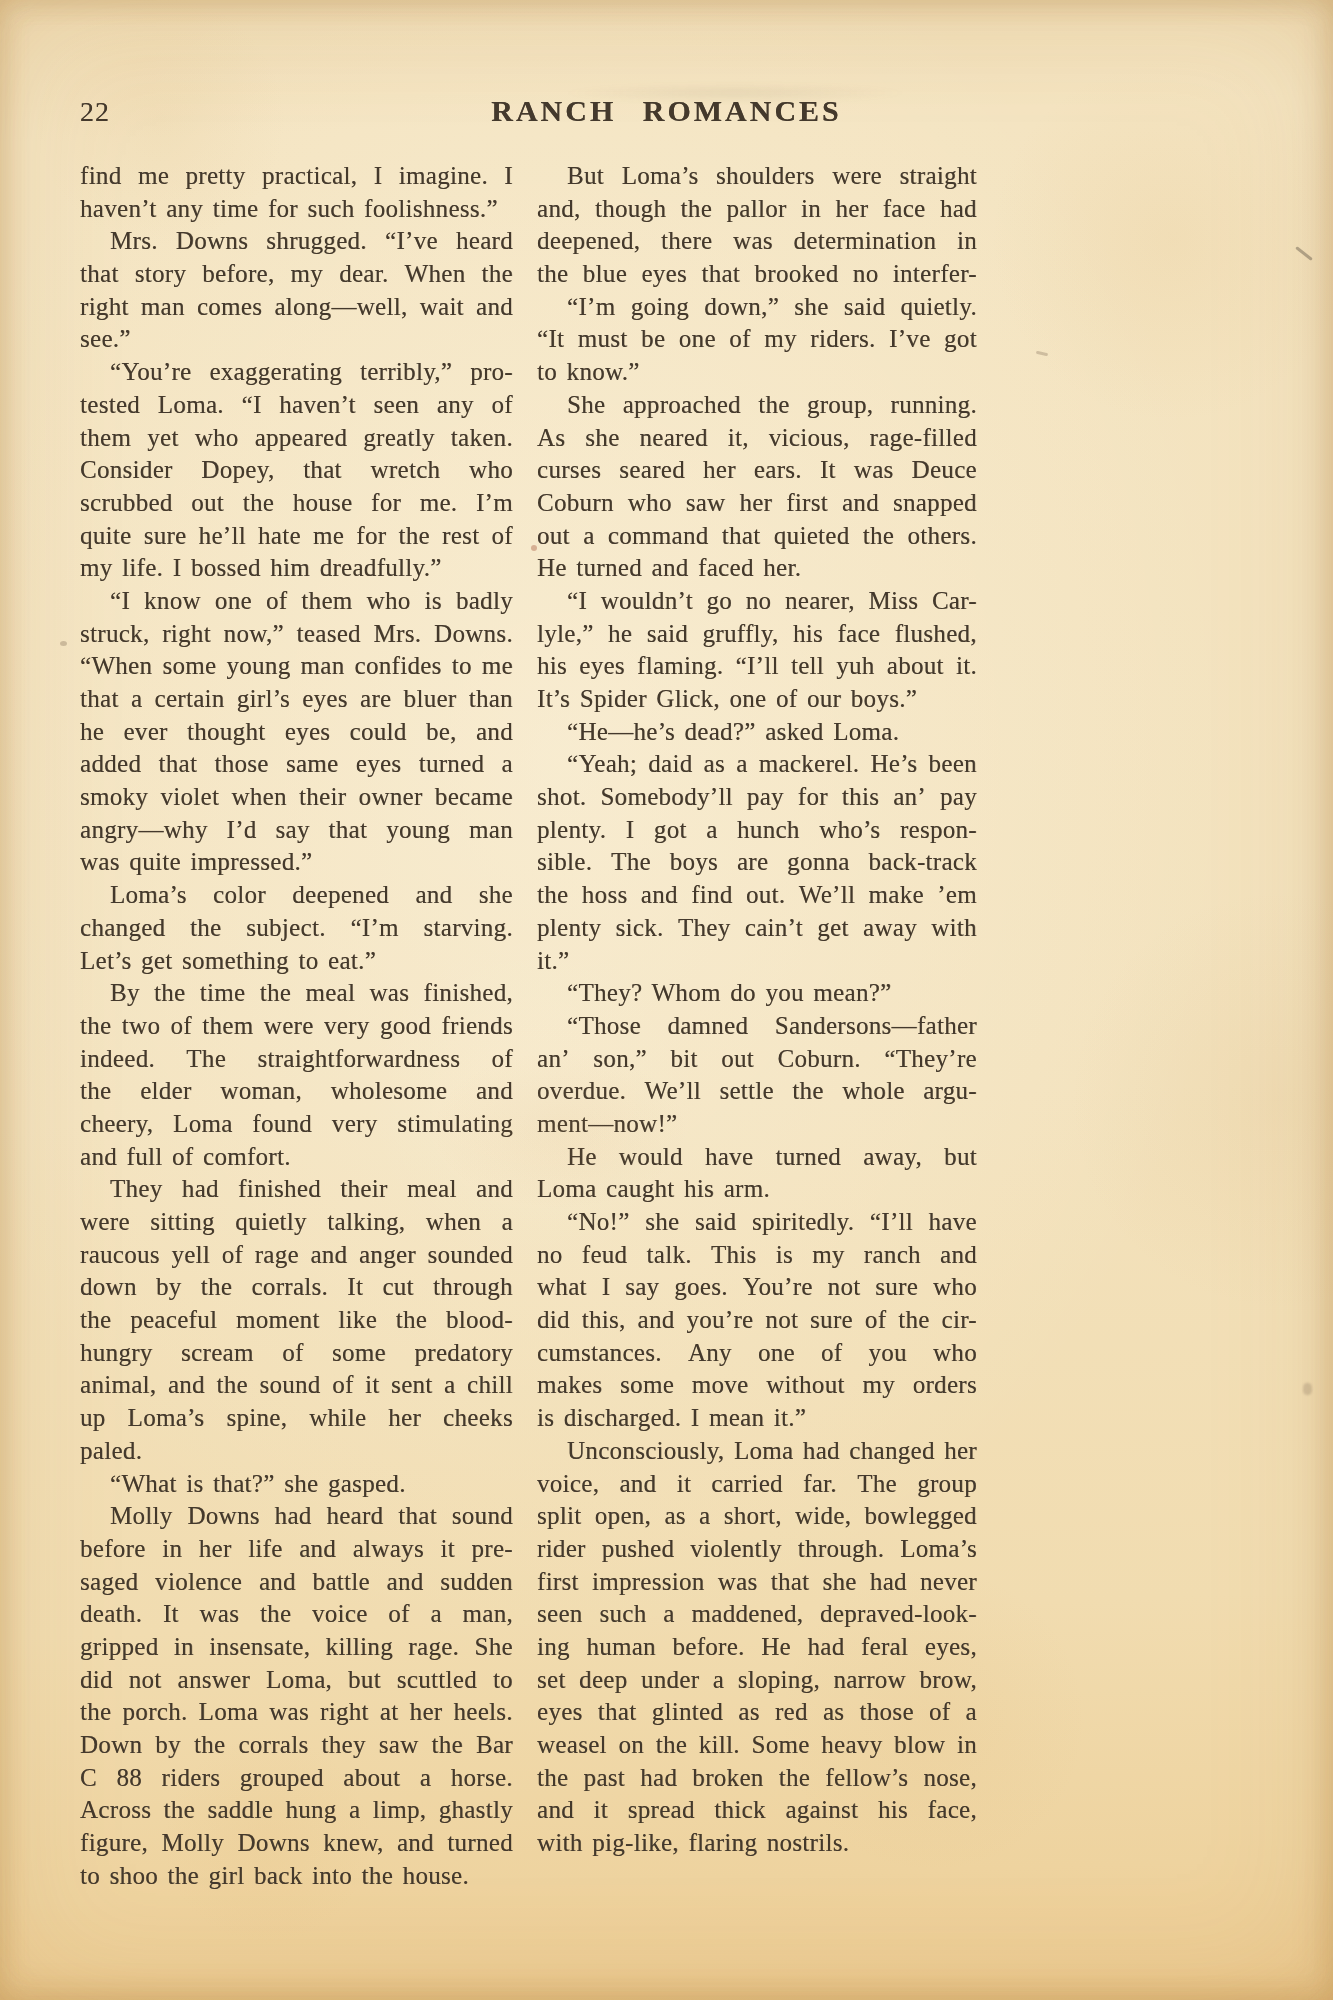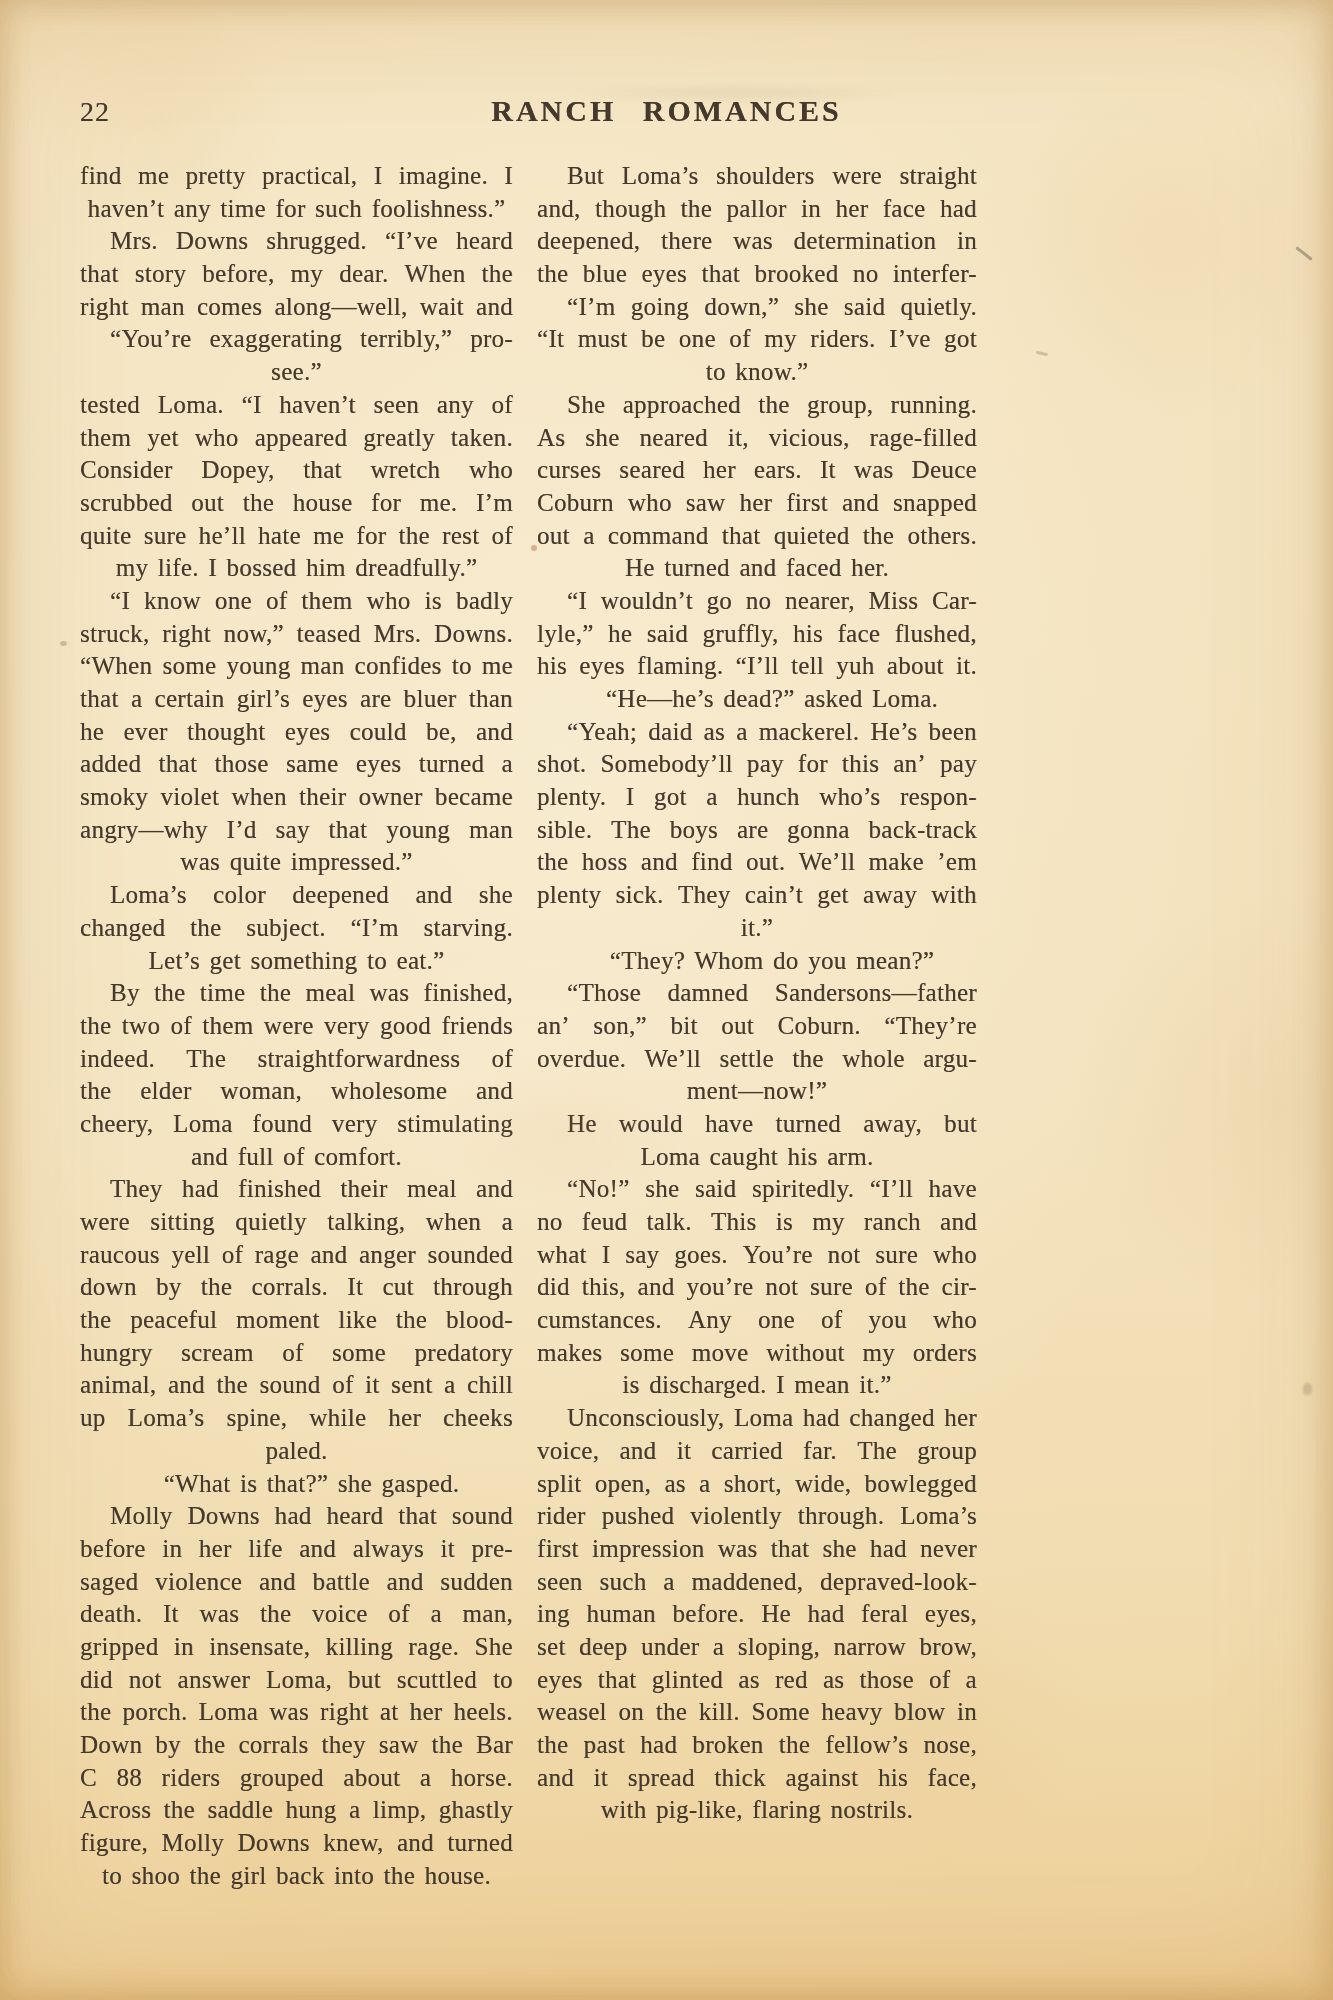--- a/index.html
+++ b/index.html
@@ -65,21 +65,21 @@
     font-size:25px;
     letter-spacing:0.3px;
     text-shadow:0.3px 0.3px 0.5px rgba(66,54,40,0.55);
   }
   .col-left{left:80px;width:433px;}
   .col-right{left:537px;width:440px;}
   .line{height:32.7px;line-height:32.7px;white-space:nowrap;}
   .line.just{display:flex;justify-content:space-between;white-space:normal;}
   .line.just span{white-space:pre;}
   .line.indent{padding-left:30px;}
-  .line.last{word-spacing:3px;text-align:center;}
+  .line.last{word-spacing:3px;}
   .speck{position:absolute;pointer-events:none;}
   .speck.s1{left:1294px;top:252px;width:20px;height:3px;background:rgba(100,88,74,0.45);transform:rotate(38deg);border-radius:2px;}
   .speck.s2{left:1036px;top:352px;width:12px;height:3px;background:rgba(120,100,78,0.30);transform:rotate(12deg);border-radius:2px;}
   .speck.s3{left:531px;top:545px;width:6px;height:6px;background:rgba(164,82,54,0.38);border-radius:50%;filter:blur(0.5px);}
   .speck.s4{left:60px;top:641px;width:7px;height:5px;background:rgba(120,100,78,0.32);border-radius:50%;filter:blur(0.5px);}
   .speck.s5{left:1303px;top:1383px;width:9px;height:12px;background:rgba(120,100,80,0.25);border-radius:40%;filter:blur(1px);}
   .stain{
     position:absolute;left:430px;top:1050px;width:260px;height:160px;
     background:radial-gradient(ellipse at 50% 50%, rgba(200,150,85,0.08), rgba(200,150,85,0) 70%);
     pointer-events:none;
@@ -122,27 +122,27 @@
         <span>the</span>
       </div>
       <div class="line just">
         <span>right</span>
         <span>man</span>
         <span>comes</span>
         <span>along—well,</span>
         <span>wait</span>
         <span>and</span>
       </div>
+      <div class="line last">see.”</div>
       <div class="line indent just">
         <span>“You’re</span>
         <span>exaggerating</span>
         <span>terribly,”</span>
         <span>pro-</span>
       </div>
-      <div class="line last">see.”</div>
       <div class="line just">
         <span>tested</span>
         <span>Loma.</span>
         <span>“I</span>
         <span>haven’t</span>
         <span>seen</span>
         <span>any</span>
         <span>of</span>
       </div>
       <div class="line just">
@@ -597,20 +597,21 @@
       <div class="line just">
         <span>his</span>
         <span>eyes</span>
         <span>flaming.</span>
         <span>“I’ll</span>
         <span>tell</span>
         <span>yuh</span>
         <span>about</span>
         <span>it.</span>
       </div>
+      <div class="line last">It’s Spider Glick, one of our boys.”</div>
       <div class="line indent last">“He—he’s dead?” asked Loma.</div>
       <div class="line indent just">
         <span>“Yeah;</span>
         <span>daid</span>
         <span>as</span>
         <span>a</span>
         <span>mackerel.</span>
         <span>He’s</span>
         <span>been</span>
       </div>

